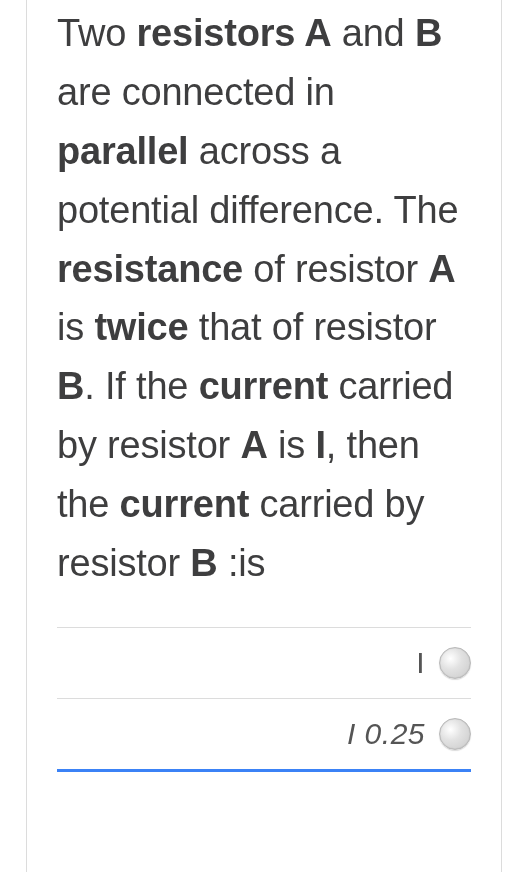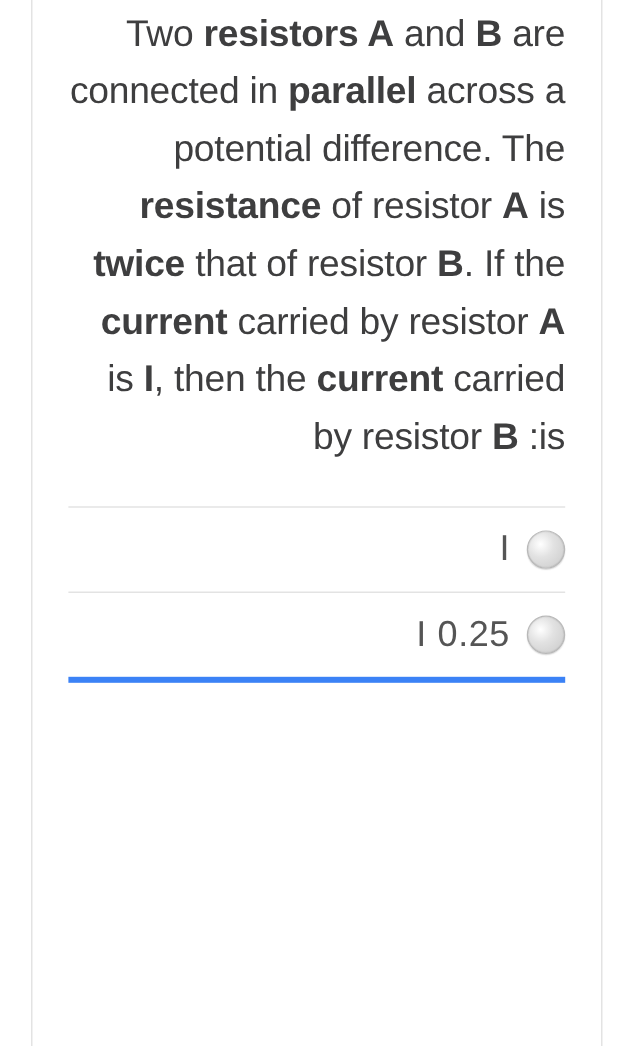--- a/index.html
+++ b/index.html
@@ -18,40 +18,41 @@
     border-left: 1px solid #dcdcdc;
     border-right: 1px solid #dcdcdc;
     margin-left: 26px;
     margin-right: 26px;
     height: 872px;
     box-sizing: border-box;
     padding: 0 30px 0 30px;
   }
   .question {
     direction: ltr;
-    text-align: right;
-    font-size: 31px;
+    text-align: left;
+    font-size: 38px;
     line-height: 1.55;
     color: #3e3e3f;
     padding-top: 4px;
     letter-spacing: -0.2px;
   }
   .options {
     margin-top: 34px;
   }
   .option {
     display: flex;
     flex-direction: row;
     justify-content: flex-end;
     align-items: center;
     border-top: 1px solid #dcdcdc;
     padding: 18px 0;
   }
   .option:last-child {
-    border-bottom: 5px solid #3b82f6;
+    border-bottom: 3px solid #3b82f6;
+    font-style: italic;
   }
   .opt-label {
     font-size: 30px;
     color: #555555;
     padding-right: 14px;
     letter-spacing: 0.5px;
   }
   .radio {
     width: 30px;
     height: 30px;

